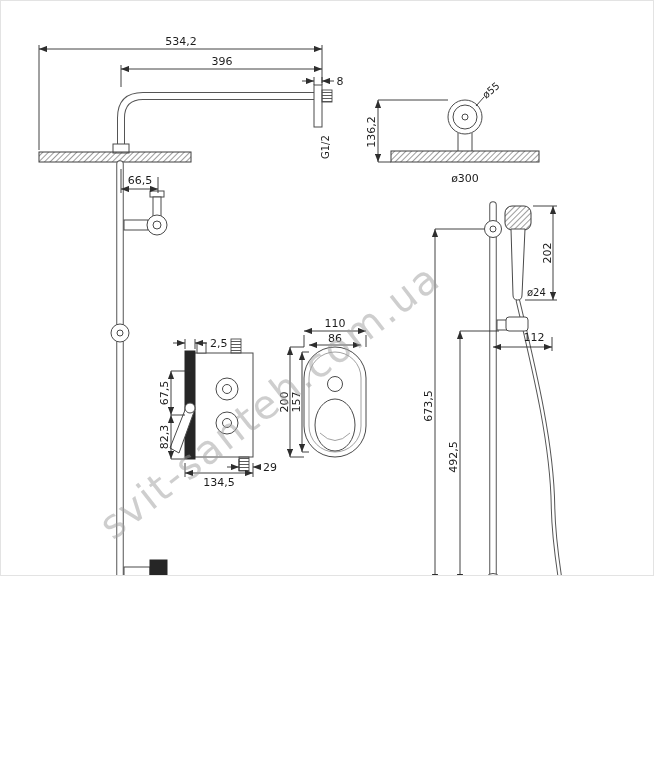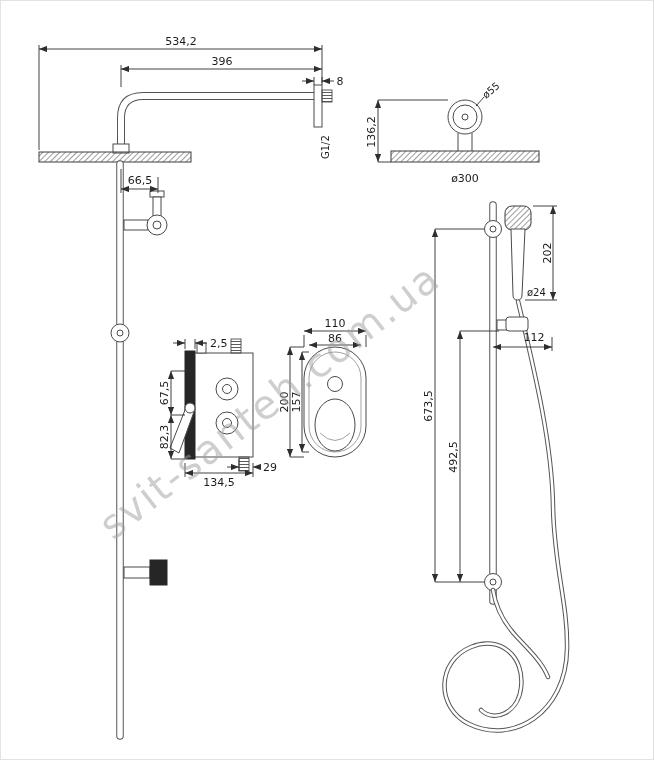--- a/index.html
+++ b/index.html
@@ -1,16 +1,16 @@
 <!DOCTYPE html>
 <html><head>
 <meta charset="utf-8">
 <style>
   html,body{margin:0;padding:0;background:#fff;}
-  .canvas{position:relative;width:654px;height:760px;background:#fff;border:1px solid #e3e3e3;
+  .canvas{position:relative;width:654px;height:576px;background:#fff;border:1px solid #e3e3e3;
           box-sizing:border-box;overflow:hidden;font-family:"DejaVu Sans",sans-serif;}
   svg{position:absolute;left:0;top:0;}
   .dim{font-family:"DejaVu Sans",sans-serif;font-size:11px;fill:#1c1c1c;}
   .dim-small{font-size:10px;}
   .dl line{stroke:#2e2e2e;stroke-width:.9;}
   .part{stroke:#4a4a4a;stroke-width:1;fill:#fff;}
   .thin{stroke:#8a8a8a;stroke-width:.8;fill:none;}
   .dark{fill:#262626;stroke:#262626;}
   .pipeO{stroke:#555;fill:none;}
   .pipeI{stroke:#fff;fill:none;}

